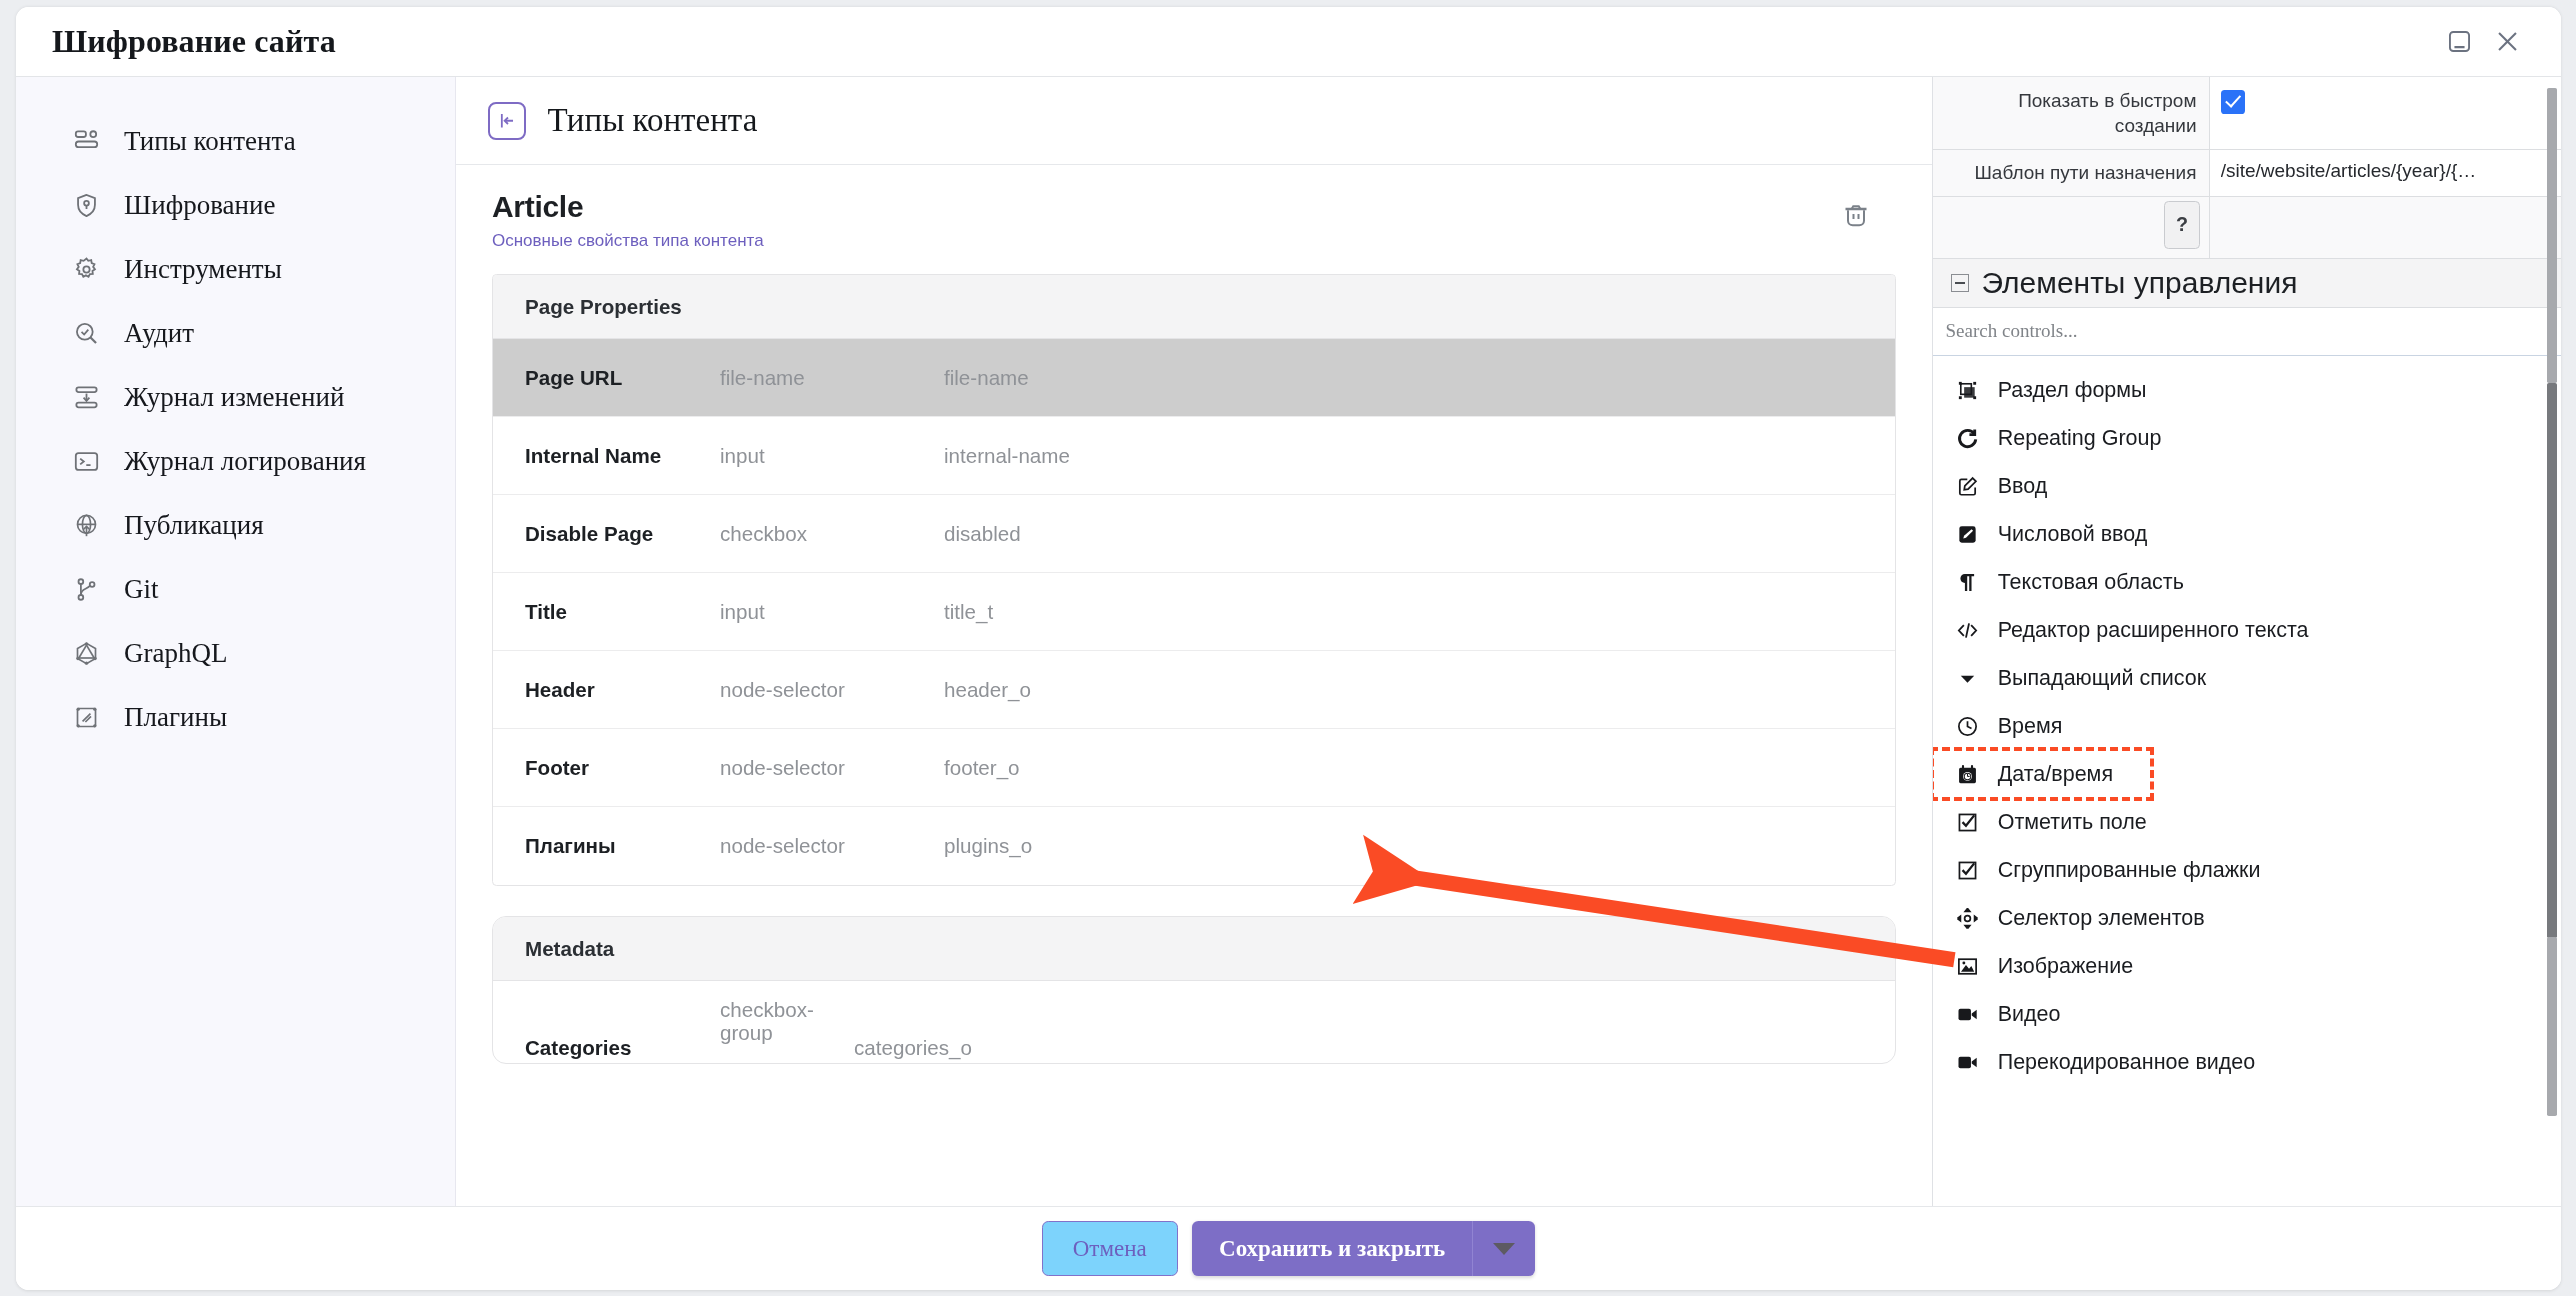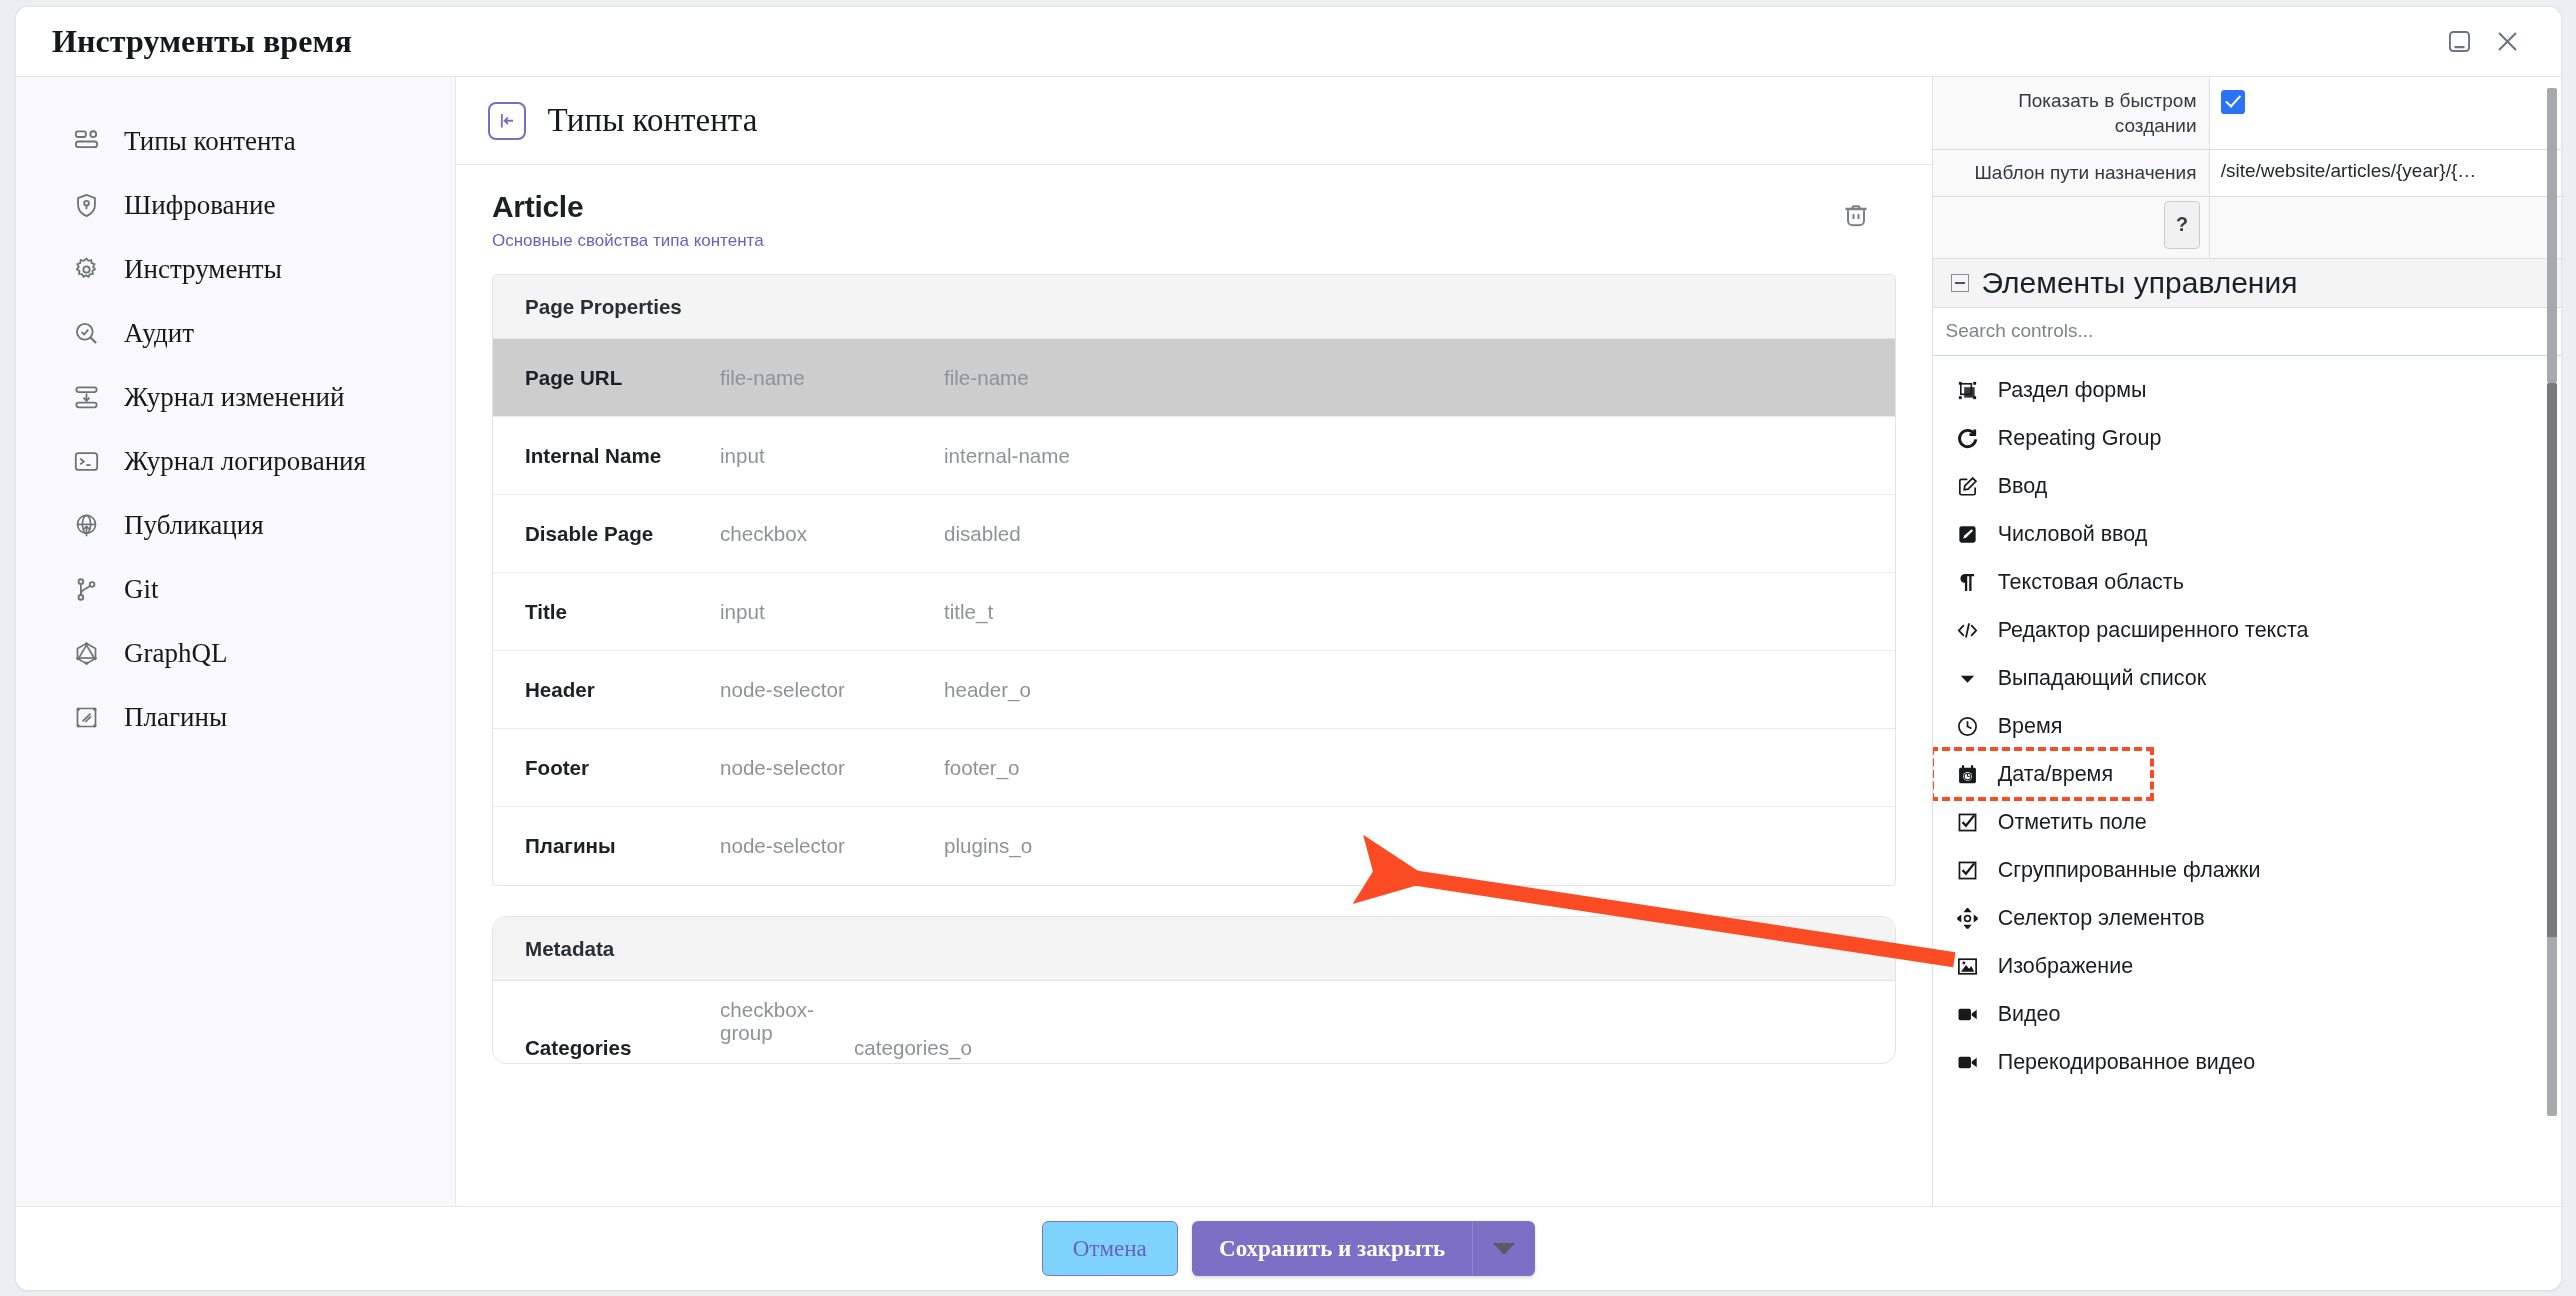--- a/index.html
+++ b/index.html
@@ -186,21 +186,21 @@
   .minus-box:before { content:""; width: 9.8px; height: 1.8px; background: #4a4d52; }
   .rp-section-title { font-size: 30px; color: #1d2024; }
 
   .rp-search {
     height: 48px; border-bottom: 0.9px solid #c9d4e2;
     display: flex; align-items: center; padding-left: 12.5px;
     background: #fff;
   }
   .rp-search input {
     border: none; outline: none; font-size: 19px; color: #3d4045;
-    width: 100%; font-family: Liberation Sans, sans-serif; background: transparent;
+    width: 100%; font-family: Liberation Serif, serif; background: transparent;
   }
   .rp-search input::placeholder { color: #808489; }
 
   .rp-list { flex: 1 1 auto; overflow: hidden; padding-top: 10.7px; }
   .citem {
     display: flex; align-items: center; gap: 16px;
     height: 48px; padding-left: 19.7px; cursor: pointer; position: relative;
   }
   .citem-ico {
     width: 29px; height: 29px; flex: 0 0 29px;
@@ -246,21 +246,21 @@
 
   
   .annot { position: absolute; left: 0; top: 0; width: 2576px; height: 1296px; pointer-events: none; z-index: 50; }
 </style>
 </head>
 <body>
 
 <div class="window">
 
   <div class="titlebar">
-    <div class="titlebar-title">Инструменты время</div>
+    <div class="titlebar-title">Шифрование сайта</div>
     <div class="titlebar-spacer"></div>
     <div class="winbtn">
       <svg width="27" height="27" viewBox="0 0 24 24" fill="none" stroke="currentColor" stroke-width="1.7">
         <rect x="3.5" y="3.5" width="17" height="17" rx="3"></rect>
           <line x1="7.5" y1="17" x2="16.5" y2="17" stroke-width="2"></line>
       </svg>
     </div>
     <div class="winbtn">
       <svg width="29" height="29" viewBox="0 0 24 24" fill="none" stroke="currentColor" stroke-width="1.7">
         <line x1="5" y1="5" x2="19" y2="19"></line>

